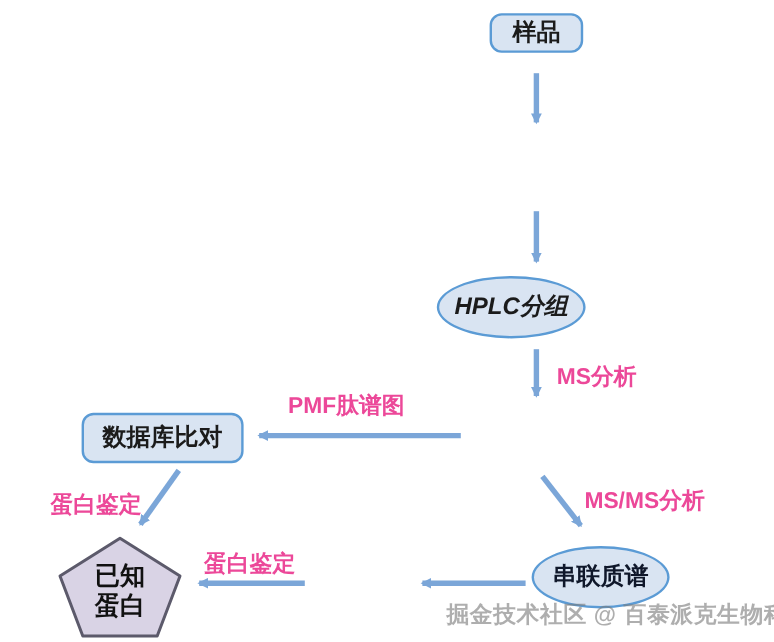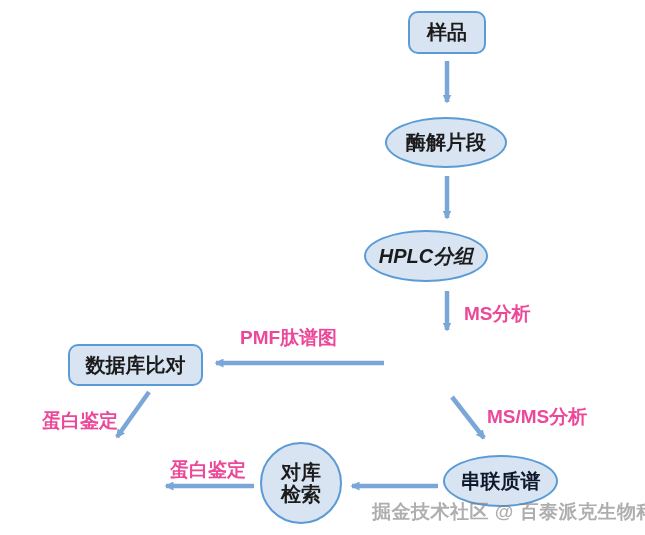--- a/index.html
+++ b/index.html
@@ -87,38 +87,40 @@
       <path d="M447,176 L447,218" marker-end="url(#ah)"></path>
       <path d="M447,291 L447,330" marker-end="url(#ah)"></path>
       <path d="M384,363 L216,363" marker-end="url(#ah)"></path>
       <path d="M149,392 L117,437" marker-end="url(#ah)"></path>
       <path d="M452,397 L484,438" marker-end="url(#ah)"></path>
       <path d="M438,486 L352,486" marker-end="url(#ah)"></path>
       <path d="M254,486 L166,486" marker-end="url(#ah)"></path>
     </g>
   </svg>
 
-  <div class="node rect" style="left:408px; top:11px; width:78px; height:43px;">样品</div>
+  <div class="node rect" style="left:408px; top:11px; width:78px; height:33px;">样品</div>
 
-  <div class="node ellipse" style="left:385px; top:117px; width:122px; height:51px;">酶解片段</div>
 
   <div class="node ellipse" style="left:364px; top:230px; width:124px; height:52px;font-style:italic;">HPLC分组</div>
 
 
   <div class="node rect" style="left:68px; top:344px; width:135px; height:42px;">数据库比对</div>
 
   <div class="node ellipse red-text" style="left:443px; top:455px; width:115px; height:52px;">串联质谱</div>
 
-  <div class="node circle" style="left:260px; top:442px; width:82px; height:82px;">
-    <span class="two-line">
-      <span>对库</span><br>
-      <span>检索</span>
+
+  <div class="pentagon-node" style="left:47px; top:446px; width:106px; height:87px;">
+    <svg width="106" height="87" viewBox="0 0 106 87">
+      <polygon points="53,2.5 103,34 84,84 22,84 3,34" fill="#d9d3e5" stroke="#5c5a6b" stroke-width="2.5" stroke-linejoin="round"></polygon>
+    </svg>
+    <span class="pent-label">
+      <span>已知</span><br>
+      <span>蛋白</span>
     </span>
   </div>
-
 
   <div class="edge-label" style="left:464px; top:301px;">MS分析</div>
 
   <div class="edge-label" style="left:240px; top:325px;">PMF肽谱图</div>
 
   <div class="edge-label" style="left:42px; top:408px;">蛋白鉴定</div>
 
   <div class="edge-label" style="left:487px; top:404px;">MS/MS分析</div>
 
   <div class="edge-label" style="left:170px; top:457px;">蛋白鉴定</div>

